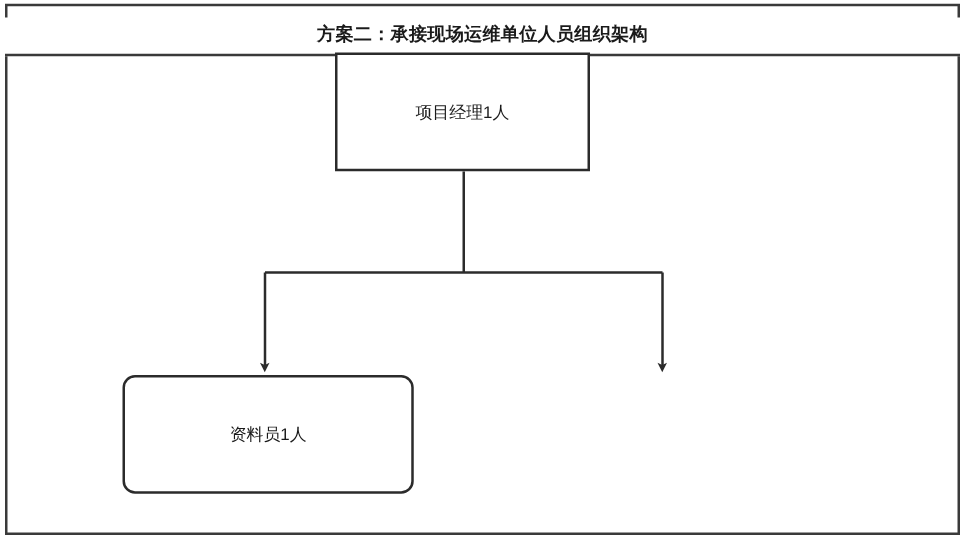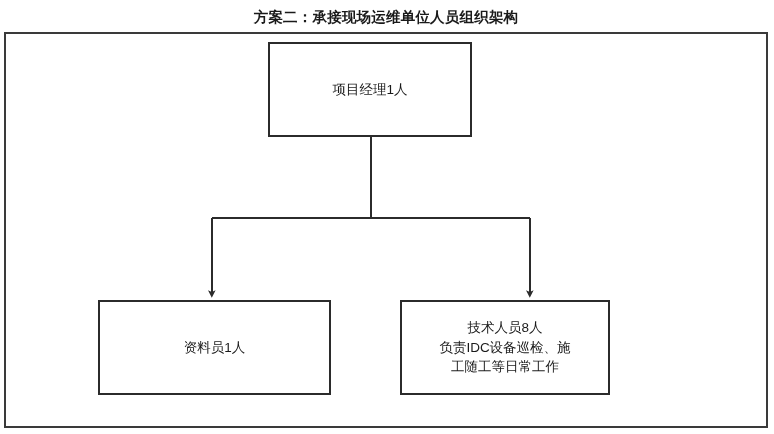--- a/index.html
+++ b/index.html
@@ -29,21 +29,21 @@
     height: 425px;
     border: 2px solid #3a3a3a;
     box-sizing: border-box;
     background: #ffffff;
   }
 
   
   .title-bar {
     position: absolute;
     left: 4px;
-    top: 3px;
+    top: 14px;
     width: 764px;
     height: 31px;
     box-sizing: border-box;
     border-bottom: 2px solid #3a3a3a;
     display: flex;
     align-items: center;
     justify-content: center;
     background: #ffffff;
   }
   .title-text {
@@ -79,20 +79,21 @@
     left: 268px;
     top: 42px;
     width: 204px;
     height: 95px;
   }
   #node-clerk {
     left: 98px;
     top: 300px;
     width: 233px;
     height: 95px;
+    border-radius: 10px;
   }
   #node-technician {
     left: 400px;
     top: 300px;
     width: 210px;
     height: 95px;
   }
 
   
   .connectors {
@@ -133,19 +134,14 @@
   </svg>
 
   <div class="node" id="node-manager">
     <div class="line">项目经理1人</div>
   </div>
 
   <div class="node" id="node-clerk">
     <div class="line">资料员1人</div>
   </div>
 
-  <div class="node" id="node-technician">
-    <div class="line">技术人员8人</div>
-    <div class="line">负责IDC设备巡检、施</div>
-    <div class="line">工随工等日常工作</div>
-  </div>
 
 </div>
 
 </body></html>

